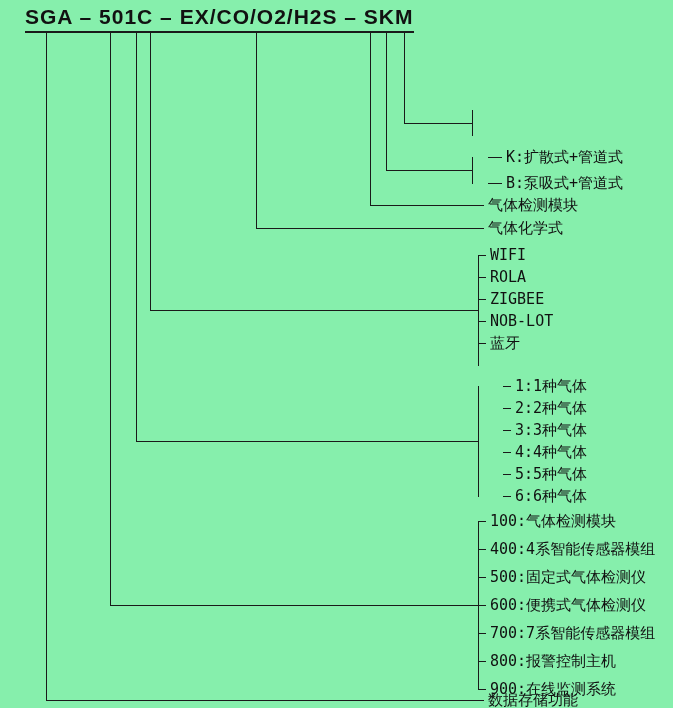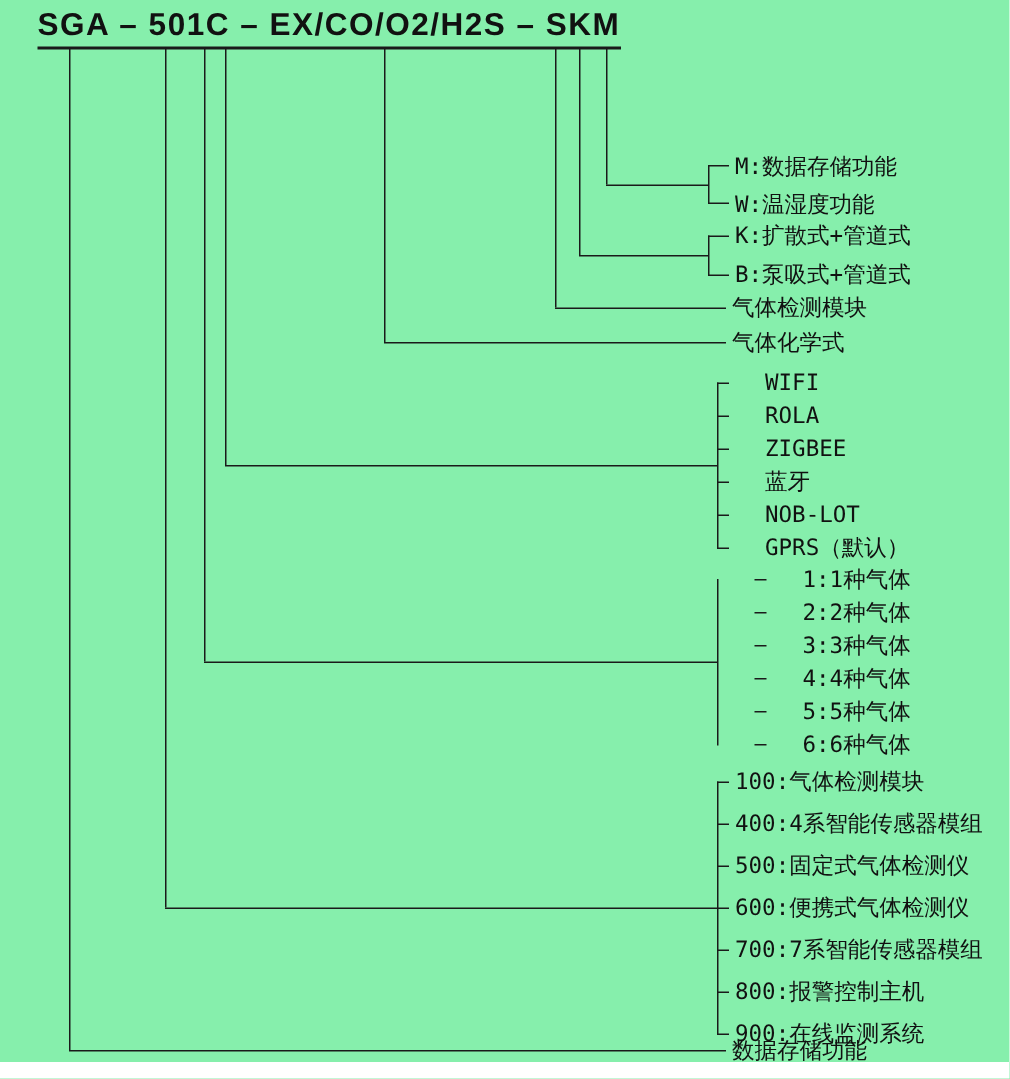--- a/index.html
+++ b/index.html
@@ -8,21 +8,21 @@
   .canvas { position:relative; width:673px; height:708px; background:#86efac; overflow:hidden; }
   .line { position:absolute; background:#1a1a1a; }
   .title {
     position:absolute; left:25px; top:5px;
     font-family:"Liberation Sans","DejaVu Sans",sans-serif;
     font-weight:bold; font-size:21px; letter-spacing:1px;
     border-bottom:2px solid #1a1a1a; padding-bottom:2px; white-space:nowrap;
   }
   .group { position:absolute; }
   .brow { display:flex; align-items:center; }
-  .h22 { height:22px;gap:20px; } .h25 { height:25px; } .h26 { height:26px; } .h28 { height:28px; }
+  .h22 { height:22px; } .h25 { height:25px; } .h26 { height:26px; } .h28 { height:28px; }
   .tick { height:1px; background:#1a1a1a; flex:0 0 auto; }
   .t8 { width:8px; } .t14 { width:14px; }
   .lbl { font-size:15px; white-space:nowrap; padding-left:4px; line-height:18px; }
   .single-label { position:absolute; font-size:15px; white-space:nowrap; line-height:18px; }
 </style>
 </head>
 <body>
 
 <div class="canvas">
 
@@ -51,32 +51,22 @@
 
   <div class="line" style="left:404px;top:32px;width:1px;height:91px"></div>
   <div class="line" style="left:404px;top:123px;width:68px;height:1px"></div>
 
   <div class="line" style="left:472px;top:110px;width:1px;height:26px"></div>
   <div class="line" style="left:472px;top:157px;width:1px;height:27px"></div>
   <div class="line" style="left:478px;top:255px;width:1px;height:111px"></div>
   <div class="line" style="left:478px;top:386px;width:1px;height:111px"></div>
   <div class="line" style="left:478px;top:521px;width:1px;height:169px"></div>
 
-  <div class="group" style="left:472px;top:98px">
-    <div class="brow h25">
-      <span class="tick t14"></span>
-      <span class="lbl">M:数据存储功能</span>
-    </div>
-    <div class="brow h25">
-      <span class="tick t14"></span>
-      <span class="lbl">W:温湿度功能</span>
-    </div>
-  </div>
 
-  <div class="group" style="left:472px;top:144px">
+  <div class="group" style="left:488px;top:144px">
     <div class="brow h26">
       <span class="tick t14"></span>
       <span class="lbl">K:扩散式+管道式</span>
     </div>
     <div class="brow h26">
       <span class="tick t14"></span>
       <span class="lbl">B:泵吸式+管道式</span>
     </div>
   </div>
 
@@ -91,29 +81,25 @@
     <div class="brow h22">
       <span class="tick t8"></span>
       <span class="lbl">ROLA</span>
     </div>
     <div class="brow h22">
       <span class="tick t8"></span>
       <span class="lbl">ZIGBEE</span>
     </div>
     <div class="brow h22">
       <span class="tick t8"></span>
-      <span class="lbl">蓝牙</span>
-    </div>
-    <div class="brow h22">
-      <span class="tick t8"></span>
       <span class="lbl">NOB-LOT</span>
     </div>
     <div class="brow h22">
       <span class="tick t8"></span>
-      <span class="lbl">GPRS（默认）</span>
+      <span class="lbl">蓝牙</span>
     </div>
   </div>
 
   <div class="group" style="left:503px;top:375px">
     <div class="brow h22">
       <span class="tick t8"></span>
       <span class="lbl">1:1种气体</span>
     </div>
     <div class="brow h22">
       <span class="tick t8"></span>

